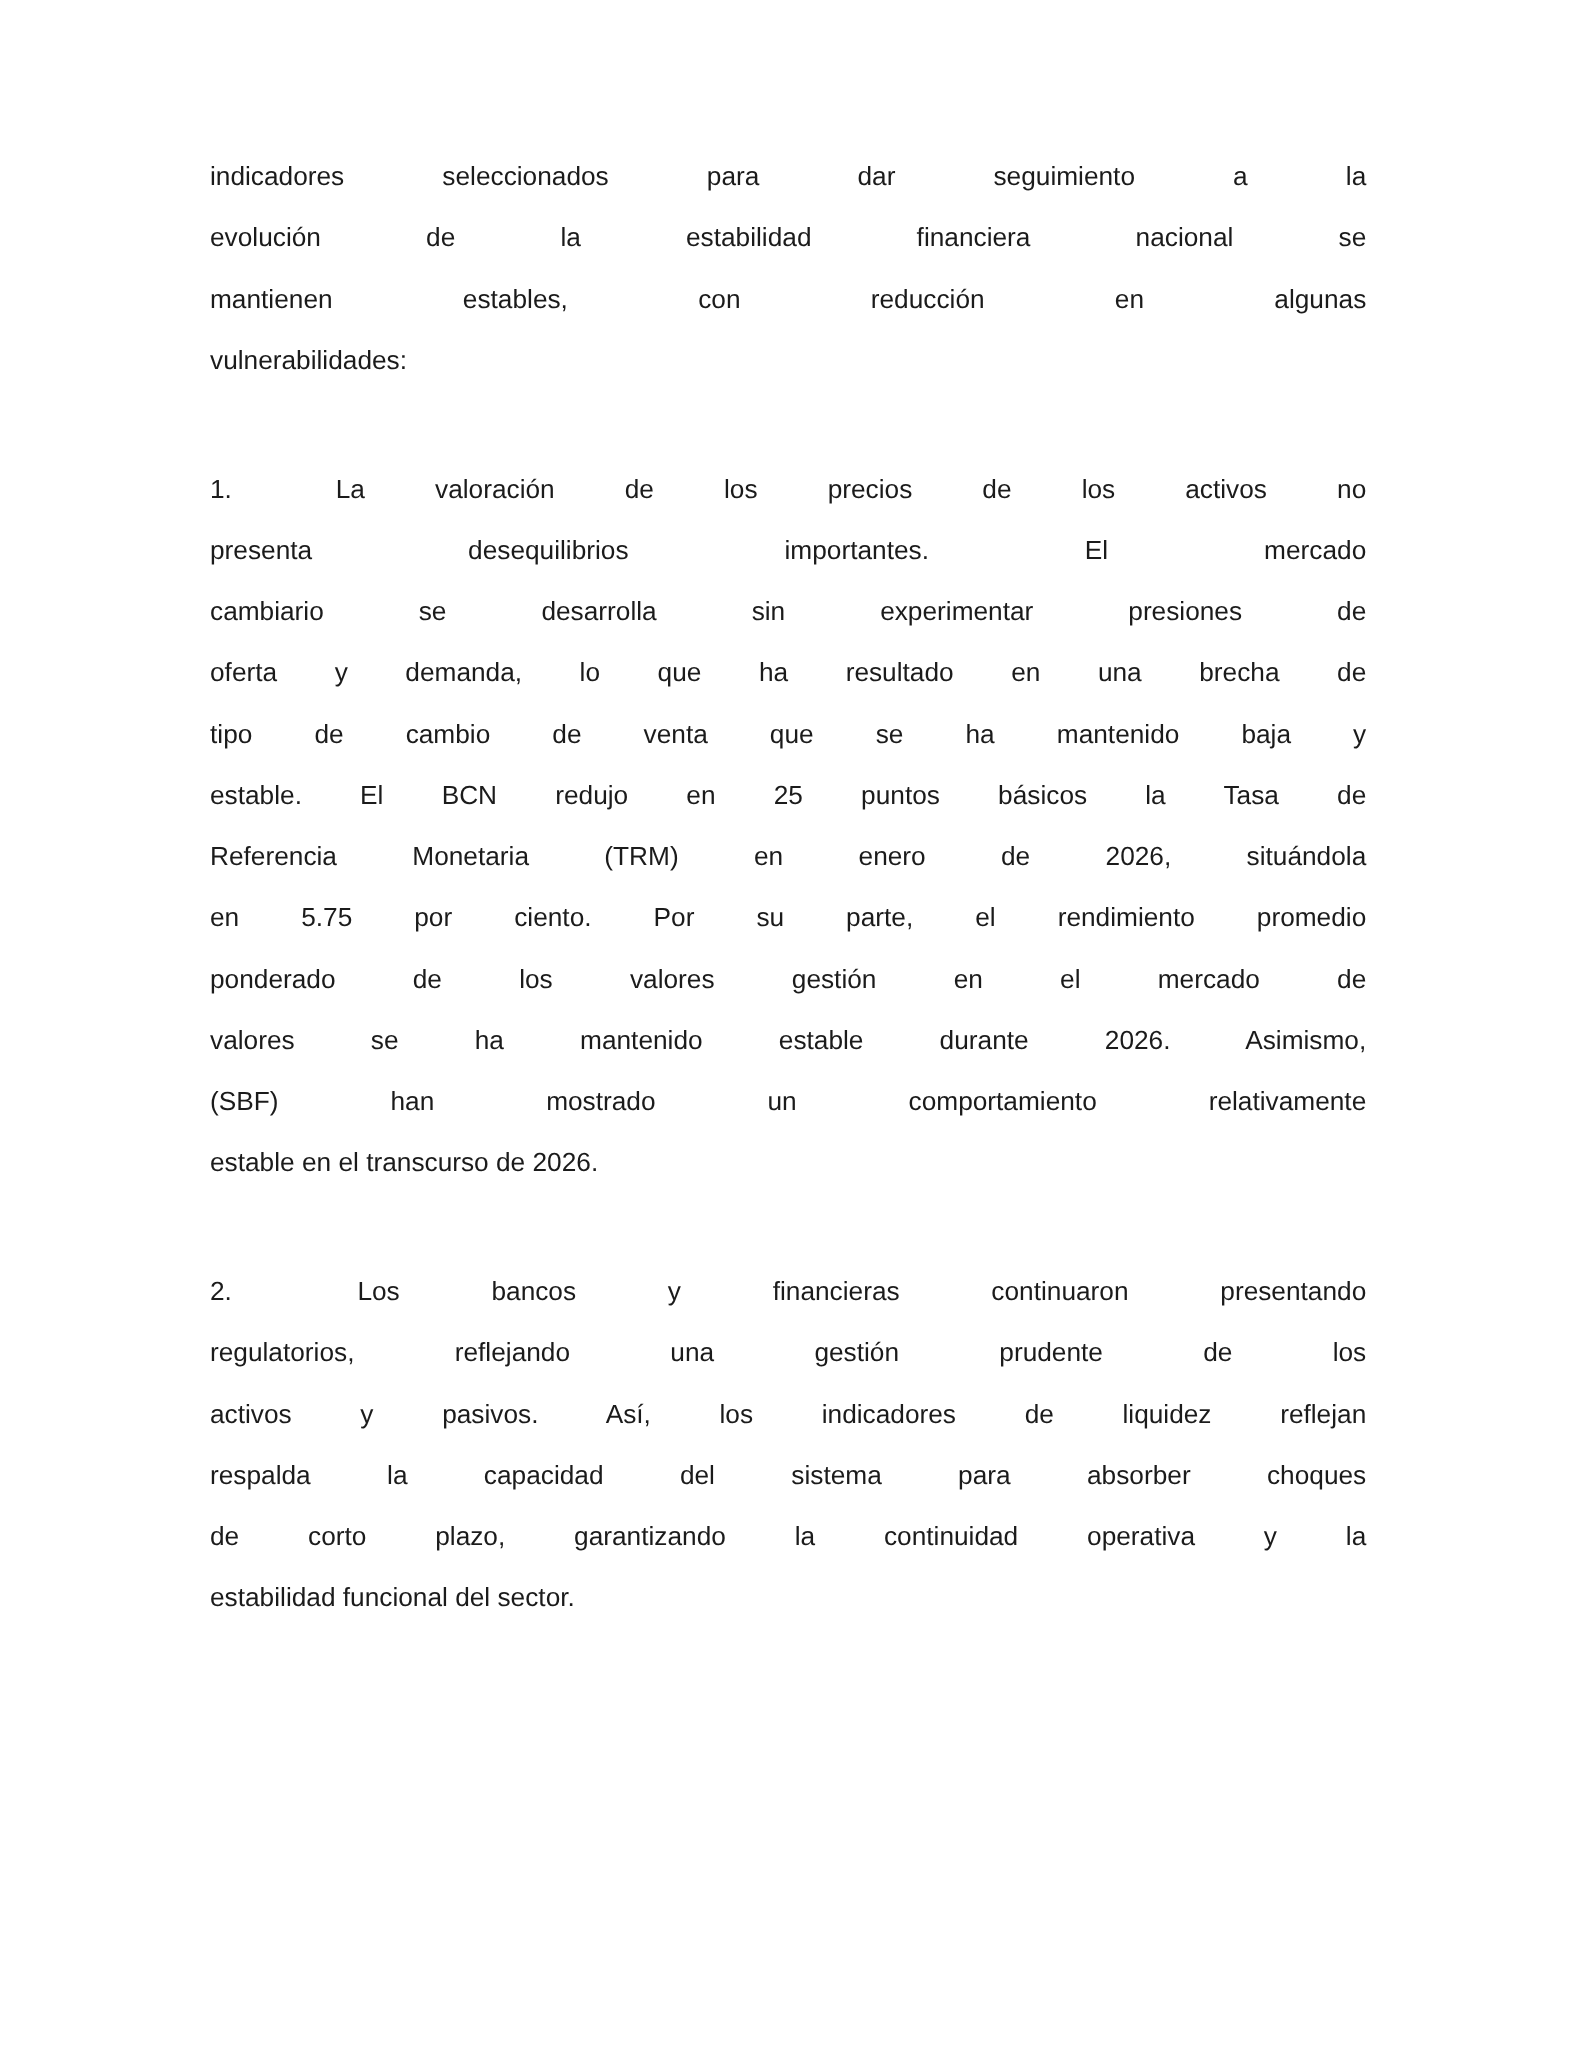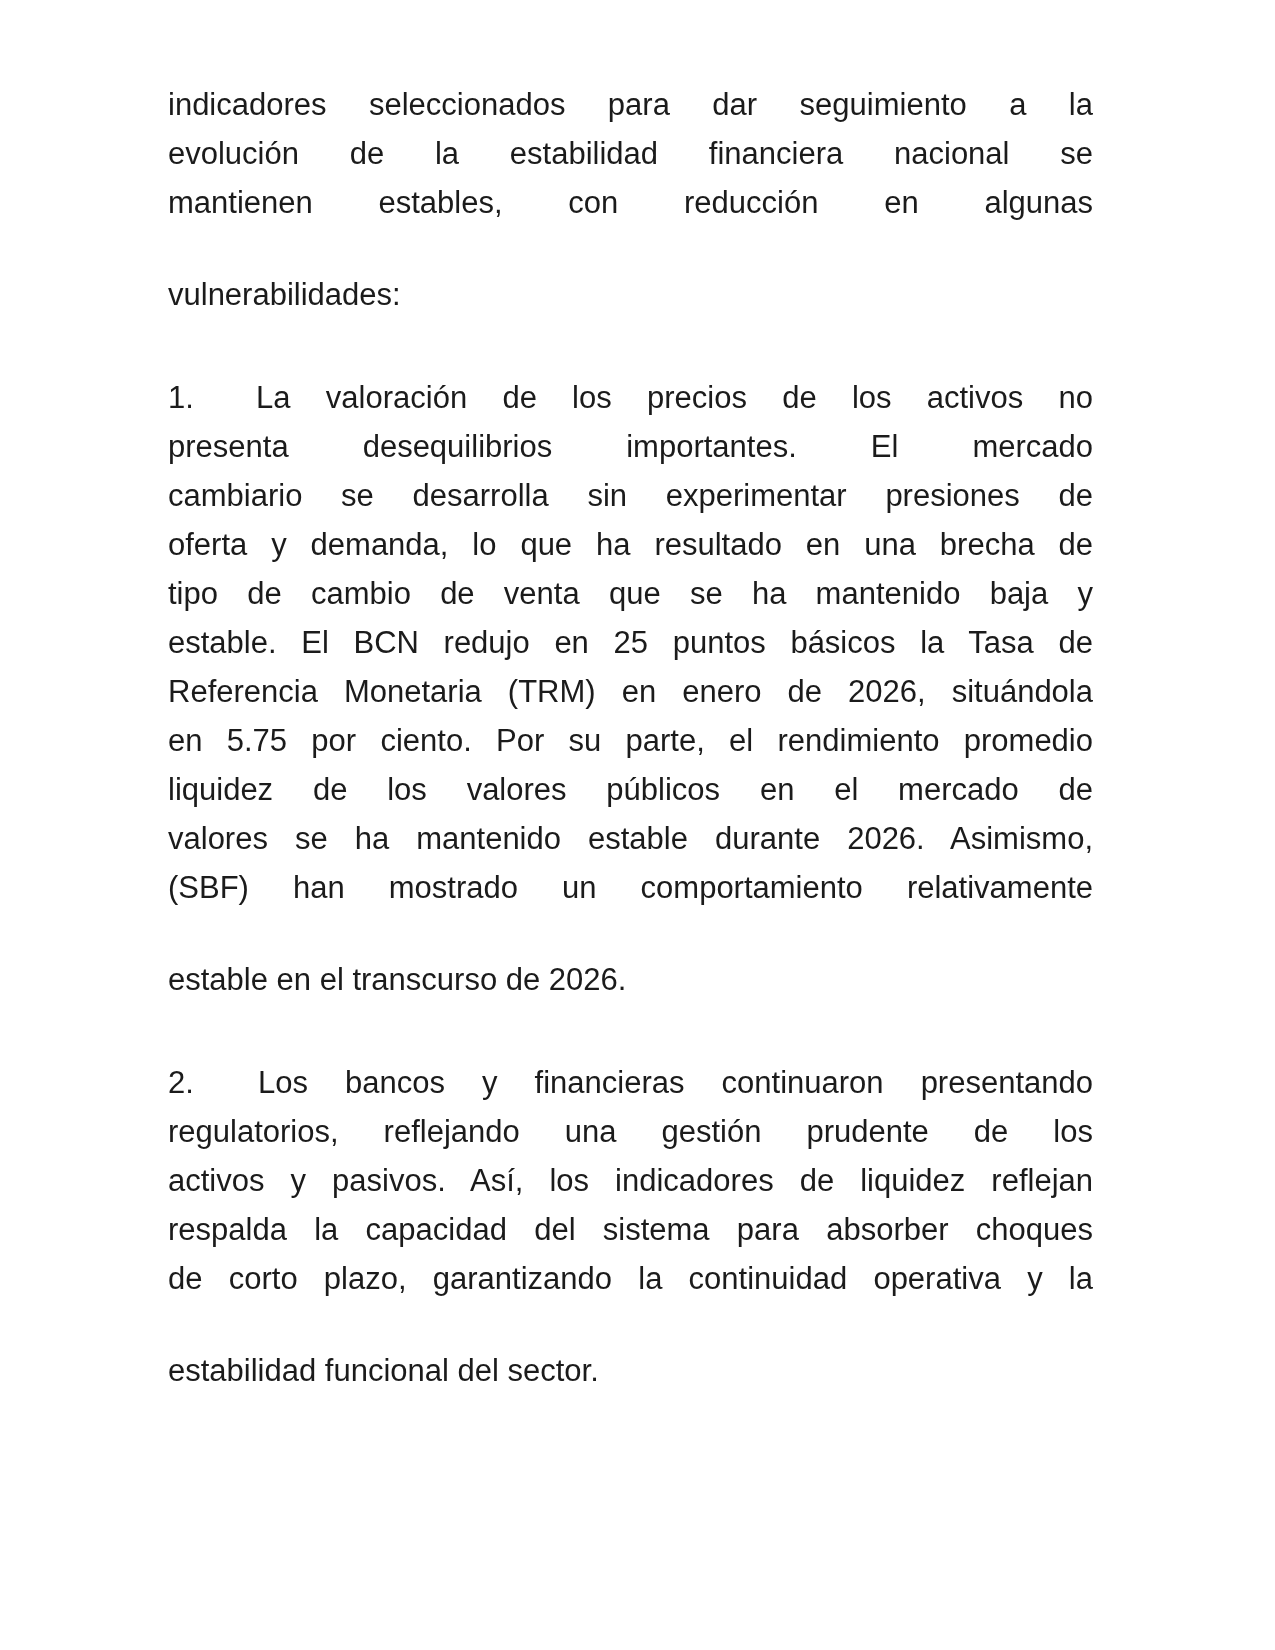--- a/index.html
+++ b/index.html
@@ -11,43 +11,42 @@
     width: 1275px;
     height: 1650px;
     position: relative;
     overflow: hidden;
   }
   .page {
     position: absolute;
     left: 168px;
     top: 0;
     width: 925px;
-    padding-top: 80px;
+    padding-top: 117px;
     color: #1b1b1b;
     font-family: "Liberation Sans", sans-serif;
-    font-size: 31px;
+    font-size: 21px;
     font-weight: 400;
     line-height: 49px;
     letter-spacing: 0px;
   }
   .paragraph {
     margin: 0 0 54px 0;
   }
   .paragraph:last-child {
     margin-bottom: 0;
   }
   .line {
     text-align: justify;
     text-align-last: justify;
     white-space: normal;
     min-height: 49px;
   }
   .line.last {
     text-align-last: left;
-    margin-top: 43px;
   }
   .num {
     display: inline;
   }
   .tab {
     display: inline-block;
     width: 27px;
     height: 1px;
   }
 </style>
@@ -65,21 +64,21 @@
 
   <div class="paragraph">
     <div class="line"><span class="num">1.</span><span class="tab"></span> <span>La valoración de los precios de los activos no</span></div>
     <div class="line">presenta desequilibrios importantes. El mercado</div>
     <div class="line">cambiario se desarrolla sin experimentar presiones de</div>
     <div class="line">oferta y demanda, lo que ha resultado en una brecha de</div>
     <div class="line">tipo de cambio de venta que se ha mantenido baja y</div>
     <div class="line">estable. El BCN redujo en 25 puntos básicos la Tasa de</div>
     <div class="line">Referencia Monetaria (TRM) en enero de 2026, situándola</div>
     <div class="line">en 5.75 por ciento. Por su parte, el rendimiento promedio</div>
-    <div class="line">liquidez de los valores públicos en el mercado de</div>
+    <div class="line">ponderado de los valores gestión en el mercado de</div>
     <div class="line">valores se ha mantenido estable durante 2026. Asimismo,</div>
     <div class="line">(SBF) han mostrado un comportamiento relativamente</div>
     <div class="line last">estable en el transcurso de 2026.</div>
   </div>
 
   <div class="paragraph">
     <div class="line"><span class="num">2.</span><span class="tab"></span> <span>Los bancos y financieras continuaron presentando</span></div>
     <div class="line">regulatorios, reflejando una gestión prudente de los</div>
     <div class="line">activos y pasivos. Así, los indicadores de liquidez reflejan</div>
     <div class="line">respalda la capacidad del sistema para absorber choques</div>

